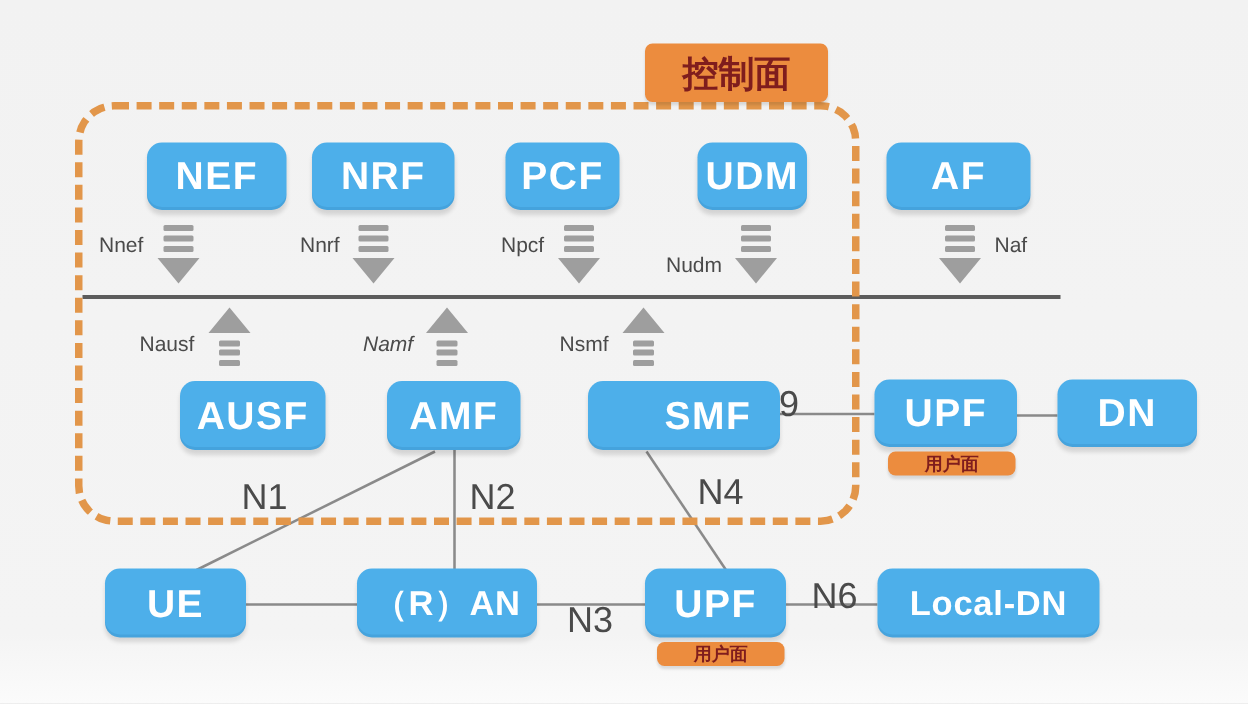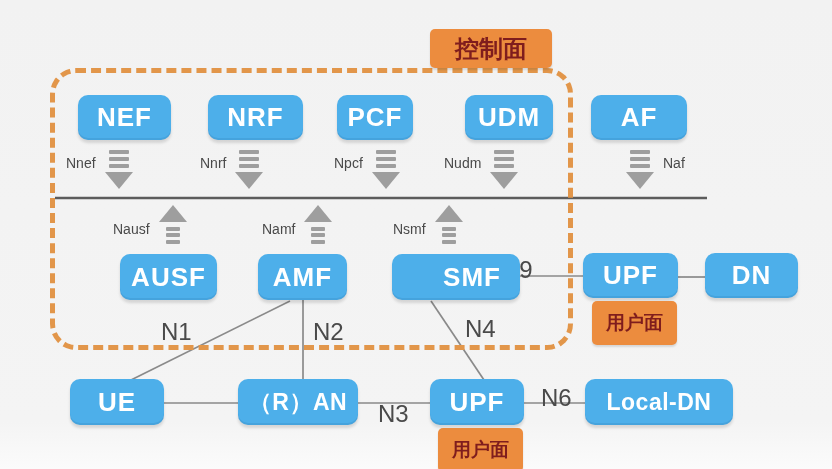--- a/index.html
+++ b/index.html
@@ -19,27 +19,27 @@
     font-size:26px;letter-spacing:1px;z-index:4;
     box-shadow:0 3px 3px rgba(0,0,0,0.13), inset 0 -2px 0 rgba(0,60,110,0.10);
   }
   .node.small-text{font-size:23px;letter-spacing:0.5px;}
   .tag{
     position:absolute;display:flex;align-items:center;justify-content:center;
     background:#EC8C3E;color:#7f1d1d;font-weight:700;z-index:5;
     box-shadow:0 2px 2px rgba(0,0,0,0.12);
   }
   .tag.control{left:430px;top:29px;width:122px;height:39px;font-size:24px;border-radius:5px;}
-  .tag.user{width:85px;height:44px;font-size:19px;border-radius:5px;}
+  .tag.user{width:85px;height:16px;font-size:12px;border-radius:5px;}
   .svc{
     position:absolute;display:flex;gap:9px;z-index:3;color:#4a4a4a;font-size:14px;
   }
   .svc .if-label{line-height:26px;}
   .svc.down{align-items:flex-start;}
-  .svc.up{align-items:flex-end;margin-left:20px;}
+  .svc.up{align-items:flex-end;}
   .svc.up .if-label{line-height:30px;}
   .arrow{display:flex;flex-direction:column;align-items:center;}
   .arrow .bar{background:#9E9E9E;border-radius:1px;}
   .arrow.down .bar{width:20px;height:4px;margin-bottom:3px;}
   .arrow.down .tri{
     width:0;height:0;border-left:14px solid transparent;border-right:14px solid transparent;
     border-top:17px solid #9E9E9E;margin-top:1px;
   }
   .arrow.up .tri{
     width:0;height:0;border-left:14px solid transparent;border-right:14px solid transparent;
@@ -66,30 +66,30 @@
     <line x1="358" y1="403" x2="430" y2="403" stroke="#8A8A8A" stroke-width="1.7"></line>
     <line x1="524" y1="403" x2="585" y2="403" stroke="#8A8A8A" stroke-width="1.7"></line>
   </svg>
 
   <div class="dashed-frame"></div>
 
   <div class="tag control">
     <span>控制面</span>
   </div>
 
-  <div class="node" style="left:78px;top:95px;width:93px;height:45px;">
+  <div class="node" style="left:98px;top:95px;width:93px;height:45px;">
       <span>NEF</span>
     </div>
   <div class="node" style="left:208px;top:95px;width:95px;height:45px;">
       <span>NRF</span>
     </div>
   <div class="node" style="left:337px;top:95px;width:76px;height:45px;">
       <span>PCF</span>
     </div>
-  <div class="node" style="left:465px;top:95px;width:88px;height:45px;">
+  <div class="node" style="left:465px;top:95px;width:73px;height:45px;">
       <span>UDM</span>
     </div>
   <div class="node" style="left:591px;top:95px;width:96px;height:45px;">
       <span>AF</span>
     </div>
 
   <div class="svc down" style="left:66px;top:150px;">
     <span class="if-label">Nnef</span>
     <span class="arrow down">
         <span class="bar"></span>
@@ -109,21 +109,21 @@
   </div>
   <div class="svc down" style="left:334px;top:150px;text-align:center;">
     <span class="if-label">Npcf</span>
     <span class="arrow down">
         <span class="bar"></span>
         <span class="bar"></span>
         <span class="bar"></span>
         <span class="tri"></span>
       </span>
   </div>
-  <div class="svc down" style="left:444px;top:150px;">
+  <div class="svc down" style="left:444px;top:150px;align-items:flex-end;">
     <span class="if-label">Nudm</span>
     <span class="arrow down">
         <span class="bar"></span>
         <span class="bar"></span>
         <span class="bar"></span>
         <span class="tri"></span>
       </span>
   </div>
   <div class="svc down" style="left:626px;top:150px;">
     <span class="arrow down">
@@ -137,21 +137,21 @@
 
   <div class="svc up" style="left:93px;top:205px;">
     <span class="if-label">Nausf</span>
     <span class="arrow up">
         <span class="tri"></span>
         <span class="bar"></span>
         <span class="bar"></span>
         <span class="bar"></span>
       </span>
   </div>
-  <div class="svc up" style="left:242px;top:205px;">
+  <div class="svc up" style="left:242px;top:205px;font-style:italic;">
     <span class="if-label">Namf</span>
     <span class="arrow up">
         <span class="tri"></span>
         <span class="bar"></span>
         <span class="bar"></span>
         <span class="bar"></span>
       </span>
   </div>
   <div class="svc up" style="left:373px;top:205px;">
     <span class="if-label">Nsmf</span>

